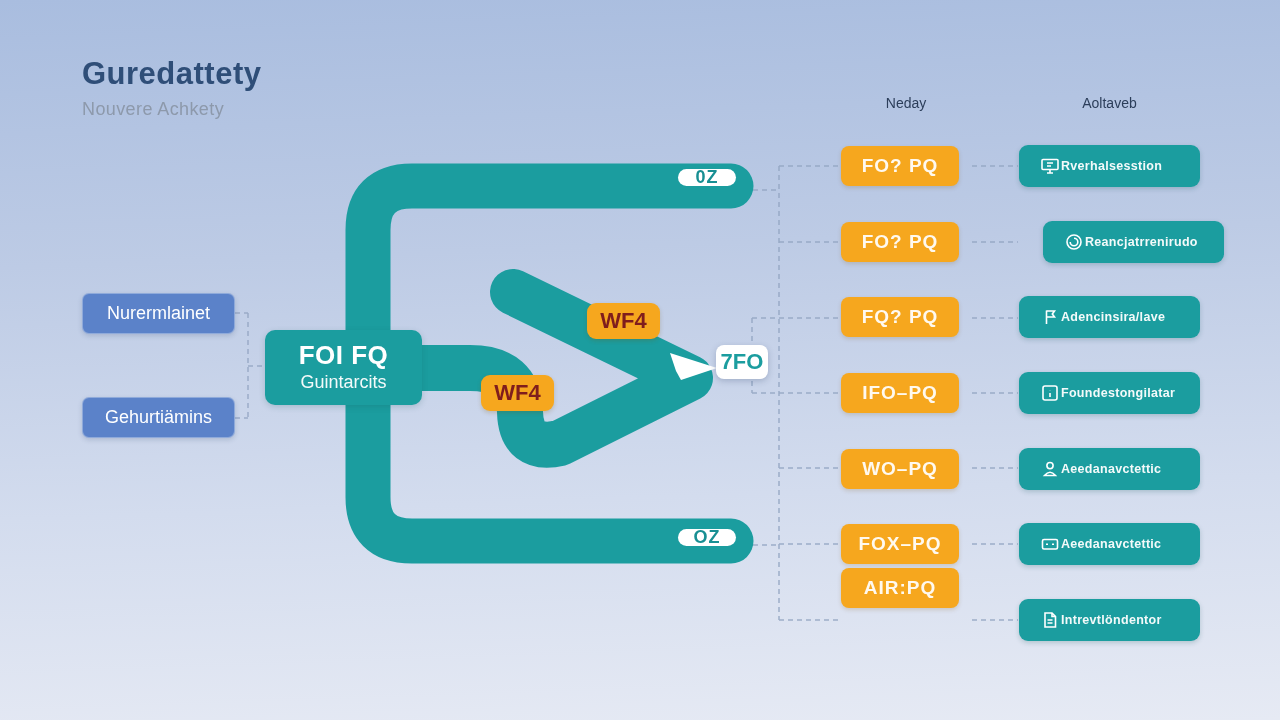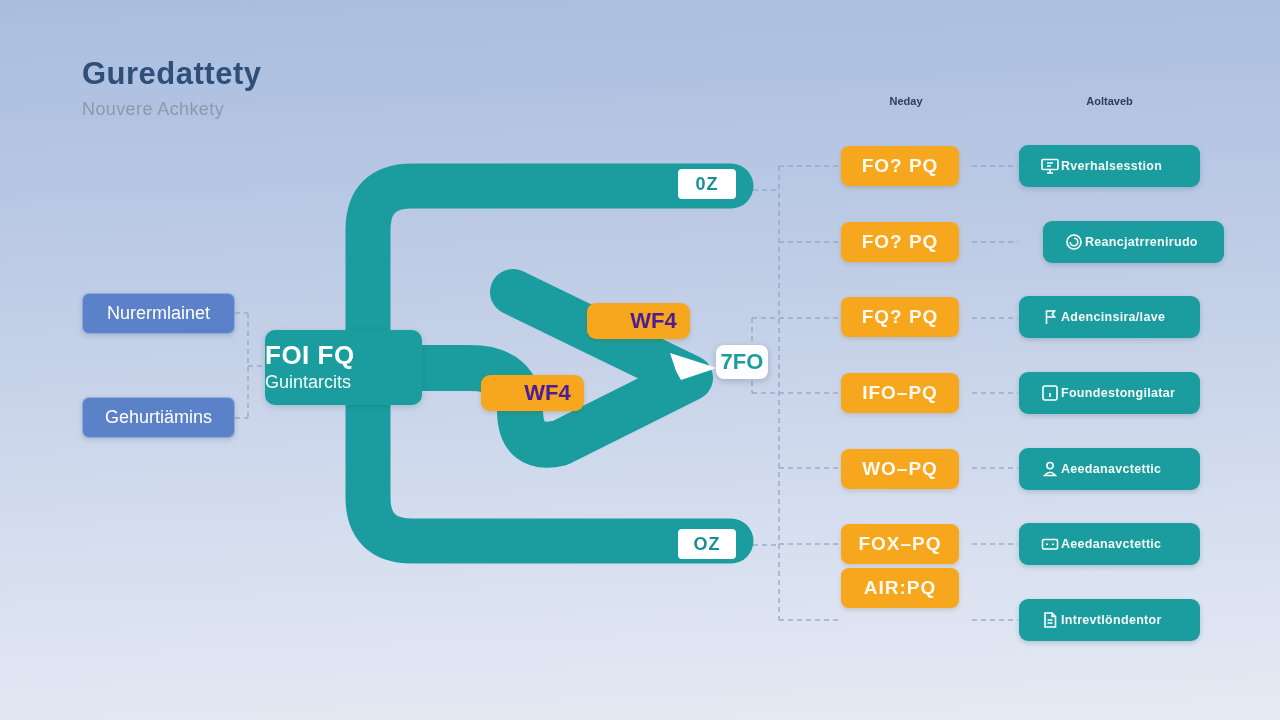--- a/index.html
+++ b/index.html
@@ -7,45 +7,45 @@
   .canvas{
     position:relative; width:1280px; height:720px; overflow:hidden;
     background:linear-gradient(178deg,#a9bddf 0%,#bdcbe5 35%,#d3dcee 68%,#e6eaf4 100%);
   }
   .abs{position:absolute;}
   svg.layer{position:absolute; left:0; top:0; width:1280px; height:720px; pointer-events:none;}
 
   .title{left:82px; top:56px; color:#2f4e78; font-size:31px; font-weight:bold; letter-spacing:.5px;}
   .subtitle{left:82px; top:99px; color:#8d99ab; font-size:18px; letter-spacing:.4px;}
 
-  .col-header{top:95px; font-size:11px; font-weight:700; color:#2c3e5a; text-align:center;}
+  .col-header{top:95px; font-size:14px; font-weight:400; color:#2c3e5a; text-align:center;}
   .col-header.neday{left:841px; width:130px;}
   .col-header.aoltaveb{left:1019px; width:181px;}
 
   .blue-node{
     left:82px; width:153px; height:41px; border-radius:7px;
     background:#5b82c9; border:1px solid rgba(255,255,255,.32);
     box-sizing:border-box; display:flex; align-items:center; justify-content:center;
     color:#fff; font-size:18px; box-shadow:0 2px 5px rgba(40,60,100,.18);
   }
   .central-node{
     left:265px; top:330px; width:157px; height:75px; border-radius:10px;
-    background:#1b9d9f; display:flex; flex-direction:column; justify-content:center;
+    background:#1b9d9f; display:flex; flex-direction:column; align-items:center; justify-content:center;
     color:#fff; box-shadow:0 2px 6px rgba(20,80,85,.2);
   }
   .central-node .big{font-size:26px; font-weight:bold; letter-spacing:.5px; line-height:1.05;}
   .central-node .small{font-size:18px; margin-top:2px; opacity:.95;}
 
   .wf4{
     width:73px; height:36px; border-radius:9px; background:#f6a71e;
     display:flex; align-items:center; justify-content:center;
-    color:#4c1d95; font-size:22px; font-weight:bold; box-shadow:0 2px 4px rgba(120,80,0,.22);padding-left:30px;
+    color:#7f1d1d; font-size:22px; font-weight:bold; box-shadow:0 2px 4px rgba(120,80,0,.22);
   }
   .pill{
-    width:58px; height:30px; border-radius:4px; background:#fff;
+    width:58px; height:17px; border-radius:12px; background:#fff;
     display:flex; align-items:center; justify-content:center;
     color:#188f93; font-size:18px; font-weight:bold; letter-spacing:1px;
   }
   .pointer-badge{
     left:716px; top:345px; width:52px; height:34px; border-radius:8px; background:#fff;
     display:flex; align-items:center; justify-content:center;
     color:#1b9d9f; font-size:22px; font-weight:bold; box-shadow:0 2px 6px rgba(40,60,100,.25);
   }
 
   .orange-node{

